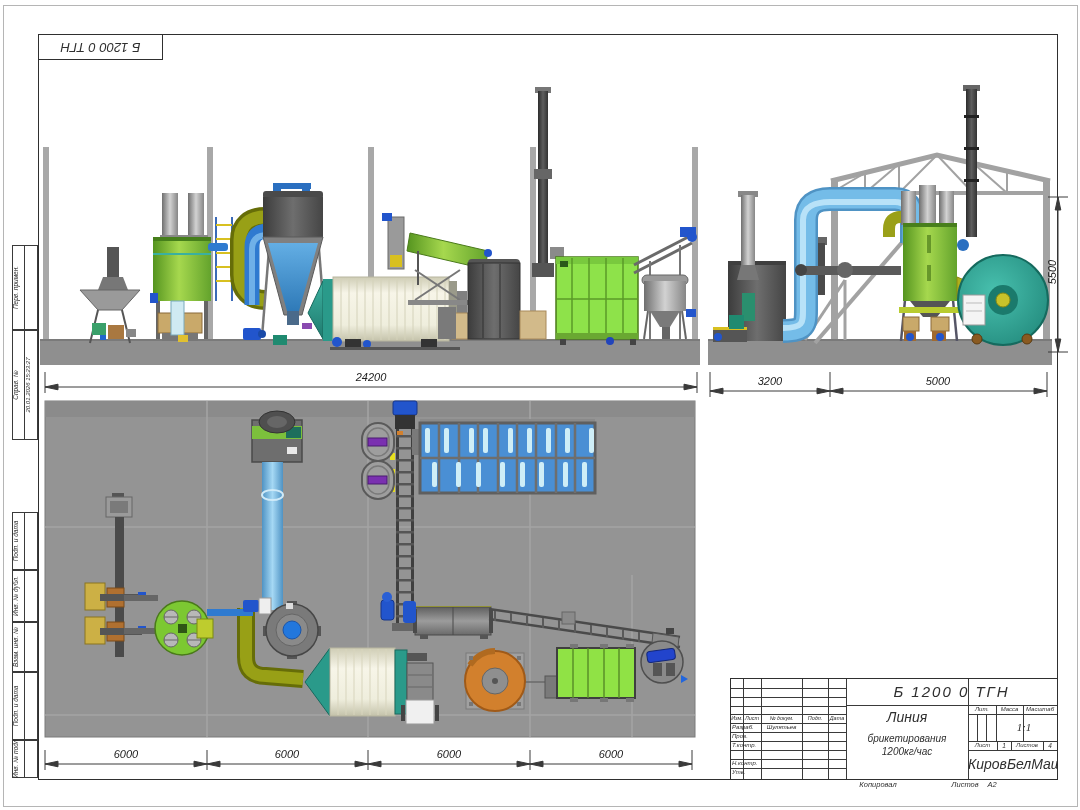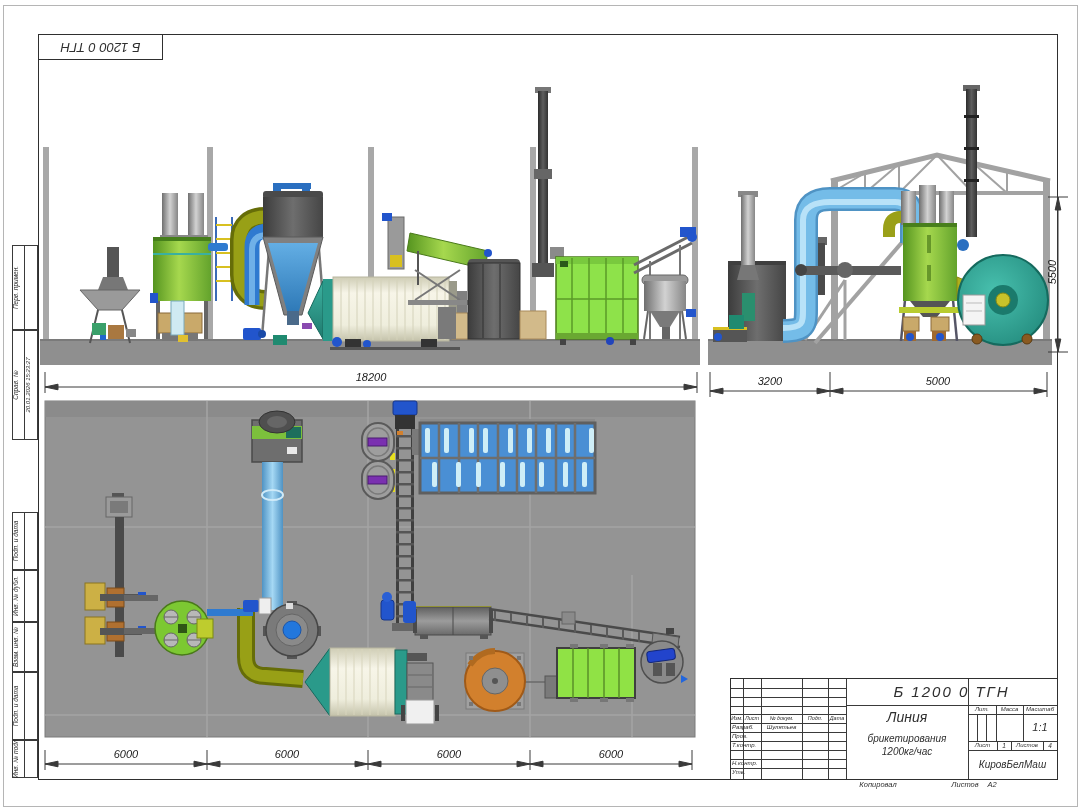--- a/index.html
+++ b/index.html
@@ -705,21 +705,21 @@
         <polygon points="207,764 194,761.2 194,766.8"></polygon>
       <polygon points="207,764 220,761.2 220,766.8"></polygon>
         <polygon points="368,764 355,761.2 355,766.8"></polygon>
       <polygon points="368,764 381,761.2 381,766.8"></polygon>
         <polygon points="530,764 517,761.2 517,766.8"></polygon>
       <polygon points="530,764 543,761.2 543,766.8"></polygon>
         <polygon points="692,764 679,761.2 679,766.8"></polygon>
     </g>
   </svg>
 
-  <div class="dimlbl" style="left:331px;top:371px;width:80px;">18200</div>
+  <div class="dimlbl" style="left:331px;top:371px;width:80px;">24200</div>
   <div class="dimlbl" style="left:730px;top:375px;width:80px;">3200</div>
   <div class="dimlbl" style="left:898px;top:375px;width:80px;">5000</div>
   <div class="dimlbl" style="left:1017px;top:266px;width:70px;transform:rotate(-90deg);">5500</div>
   <div class="dimlbl" style="left:86px;top:748px;width:80px;">6000</div>
   <div class="dimlbl" style="left:247px;top:748px;width:80px;">6000</div>
   <div class="dimlbl" style="left:409px;top:748px;width:80px;">6000</div>
   <div class="dimlbl" style="left:571px;top:748px;width:80px;">6000</div>
 
   <div class="tb">
     <div class="vl" style="left:115px;top:0;height:100px;"></div>
@@ -753,27 +753,27 @@
     <div class="vl" style="left:312px;top:62px;height:9px;"></div>
 
     <div class="cell" style="left:115px;top:0;width:211px;height:26px;line-height:26px;font-size:15px;letter-spacing:2px;">Б 1200 0 ТГН</div>
     <div class="cell" style="left:115px;top:32px;width:122px;height:13px;line-height:13px;font-size:14px;">Линия</div>
     <div class="cell" style="left:115px;top:53px;width:122px;height:13px;line-height:13px;font-size:10px;">брикетирования</div>
     <div class="cell" style="left:115px;top:66px;width:122px;height:13px;line-height:13px;font-size:10px;">1200кг/час</div>
 
     <div class="cell" style="left:237px;top:26px;width:28px;height:9px;line-height:9px;font-size:6px;">Лит.</div>
     <div class="cell" style="left:265px;top:26px;width:27px;height:9px;line-height:9px;font-size:6px;">Масса</div>
     <div class="cell" style="left:292px;top:26px;width:34px;height:9px;line-height:9px;font-size:6px;">Масштаб</div>
-    <div class="cell" style="left:292px;top:35px;width:34px;height:27px;line-height:27px;font-size:11px;">1:1</div>
+    <div class="cell" style="left:276px;top:35px;width:34px;height:27px;line-height:27px;font-size:11px;font-family:Liberation Serif, serif;">1:1</div>
 
     <div class="cell" style="left:237px;top:62px;width:29px;height:9px;line-height:9px;font-size:6px;">Лист</div>
     <div class="cell" style="left:266px;top:62px;width:14px;height:9px;line-height:9px;font-size:6.5px;">1</div>
     <div class="cell" style="left:280px;top:62px;width:32px;height:9px;line-height:9px;font-size:6px;">Листов</div>
     <div class="cell" style="left:312px;top:62px;width:14px;height:9px;line-height:9px;font-size:6.5px;">4</div>
-    <div class="cell" style="left:237px;top:71px;width:89px;height:29px;line-height:29px;font-size:10px;">КировБелМаш</div>
+    <div class="cell" style="left:237px;top:71px;width:89px;height:29px;line-height:29px;font-size:14px;">КировБелМаш</div>
 
     <div class="cell" style="left:0;top:35px;width:12px;height:9px;line-height:9px;font-size:5.5px;">Изм.</div>
     <div class="cell" style="left:12px;top:35px;width:18px;height:9px;line-height:9px;font-size:5.5px;">Лист</div>
     <div class="cell" style="left:30px;top:35px;width:41px;height:9px;line-height:9px;font-size:5.5px;">№ докум.</div>
     <div class="cell" style="left:71px;top:35px;width:26px;height:9px;line-height:9px;font-size:5.5px;">Подп.</div>
     <div class="cell" style="left:97px;top:35px;width:18px;height:9px;line-height:9px;font-size:5.5px;">Дата</div>
 
     <div class="cell" style="left:1px;top:44px;width:29px;height:9px;line-height:9px;font-size:6px;text-align:left;">Разраб.</div>
     <div class="cell" style="left:30px;top:44px;width:41px;height:9px;line-height:9px;font-size:6px;">Шулятьев</div>
     <div class="cell" style="left:1px;top:53px;width:29px;height:9px;line-height:9px;font-size:6px;text-align:left;">Пров.</div>

